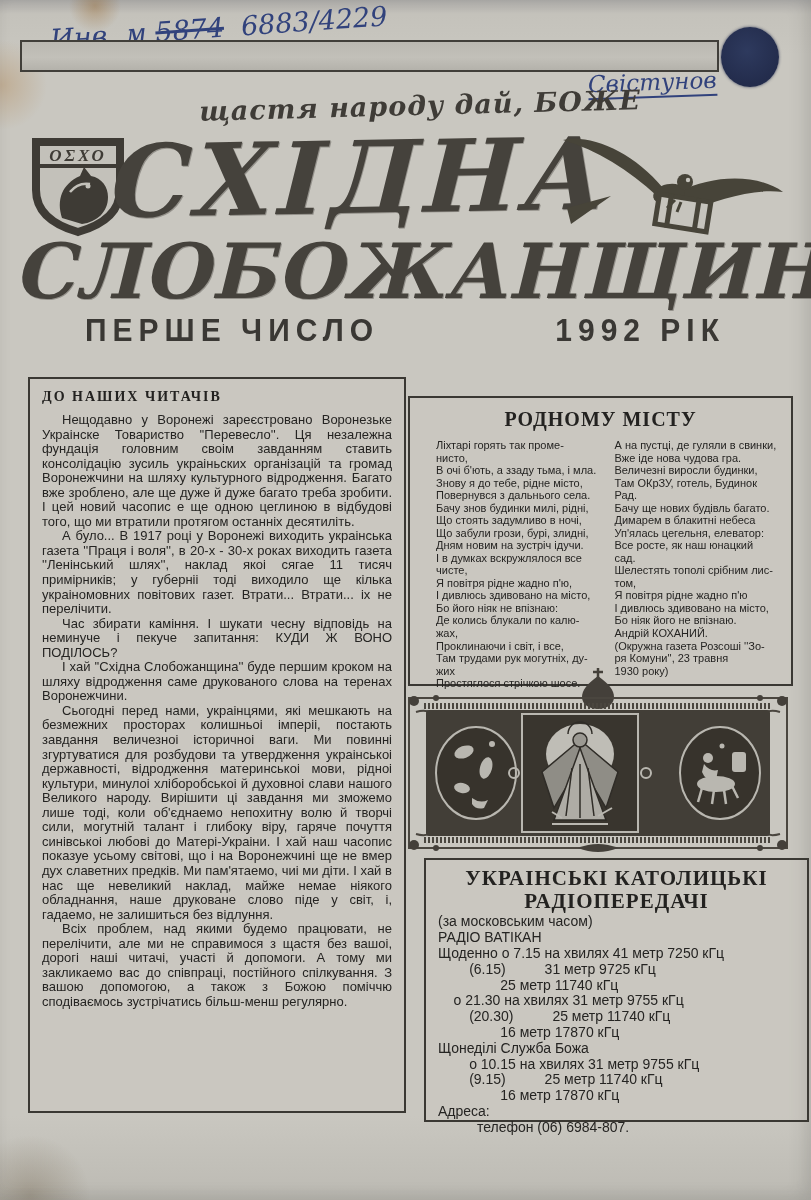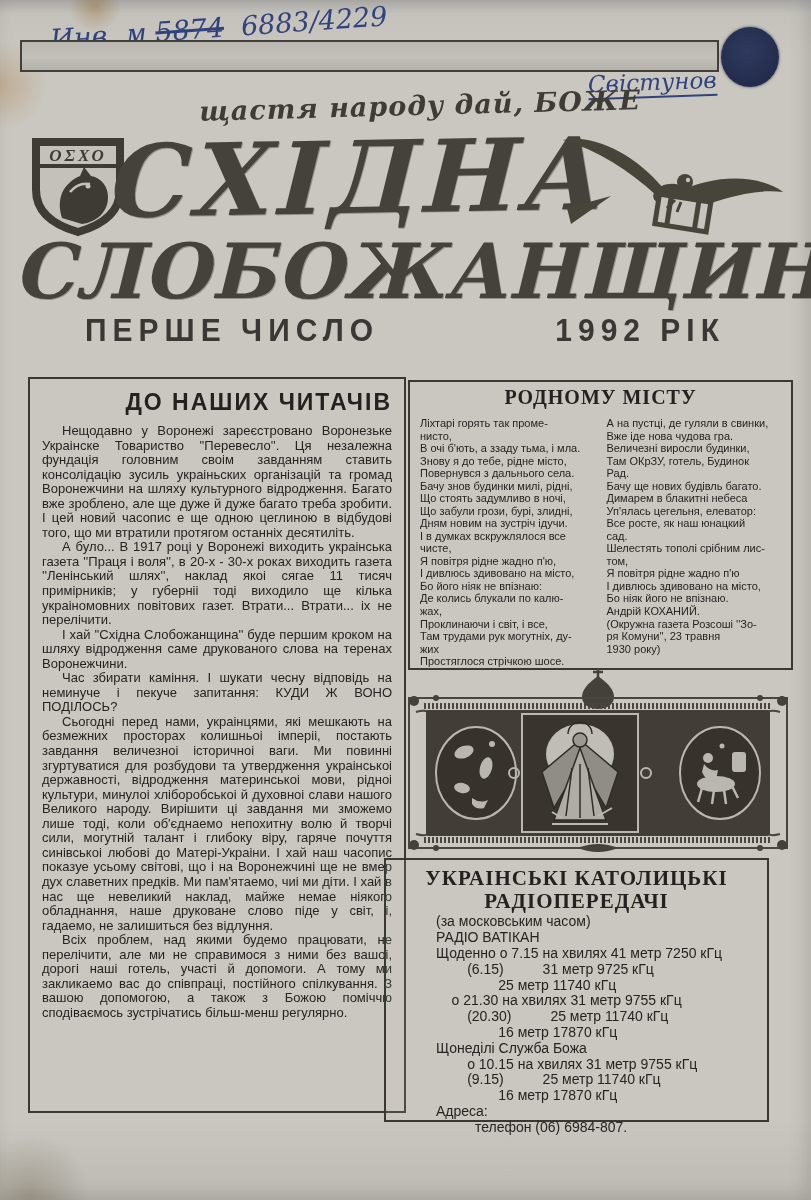--- a/index.html
+++ b/index.html
@@ -37,33 +37,33 @@
     color:#45423c;transform:skewX(-4deg) rotate(-1deg);letter-spacing:5px;text-shadow:1px 1px 0 rgba(50,46,40,.35);}
   .bird{position:absolute;left:551px;top:130px;}
   .t2{position:absolute;left:20px;top:234px;width:775px;text-align:center;
     font-family:"DejaVu Serif",serif;font-style:italic;font-weight:bold;font-size:76px;line-height:1.0;
     color:#45423c;transform:skewX(-3deg);letter-spacing:1px;text-shadow:1px 1px 0 rgba(50,46,40,.35);}
   .issue-row{position:absolute;left:85px;top:314px;width:640px;display:flex;justify-content:space-between;
     font-weight:bold;font-size:30px;letter-spacing:6px;color:#3a3834;transform:scaleY(1.05);}
   
   .box{position:absolute;border:2px solid #3a3833;box-sizing:border-box;background:rgba(210,208,200,.12);}
   .readers{left:28px;top:377px;width:378px;height:736px;padding:8px 12px 6px 12px;}
-  .readers h2{margin:2px 0 8px 0;text-align:right;font-family:Liberation Sans, sans-serif;
-    font-size:23px;letter-spacing:2px;color:#232220;}
+  .readers h2{margin:2px 0 8px 0;text-align:left;font-family:Liberation Serif, serif;
+    font-size:14px;letter-spacing:2px;color:#232220;}
   .readers p{margin:0;font-size:13px;line-height:1.12;text-align:justify;text-indent:20px;color:#252422;}
-  .poem{left:408px;top:380px;width:385px;height:290px;padding:0 10px;}
+  .poem{left:408px;top:396px;width:385px;height:290px;padding:6px 10px;}
   .poem h2{margin:4px 0 8px 0;text-align:center;font-family:"Liberation Serif",serif;
     font-size:20px;letter-spacing:1px;color:#232220;}
-  .poem .cols{display:flex;gap:12px;}
+  .poem .cols{display:flex;gap:12px;margin-left:16px;}
   .poem .col{flex:1;font-size:11px;line-height:1.14;white-space:pre-line;color:#252422;}
   .triptych{position:absolute;left:402px;top:668px;}
-  .radio{left:384px;top:858px;width:385px;height:264px;padding:5px 12px;}
+  .radio{left:424px;top:858px;width:385px;height:264px;padding:5px 12px;}
   .radio h2{margin:2px 0 2px 0;text-align:center;font-family:"Liberation Serif",serif;
     font-size:21px;line-height:1.08;letter-spacing:1px;color:#232220;white-space:pre-line;}
-  .radio .sched{font-size:14px;line-height:1.13;white-space:pre-wrap;color:#252422;margin-left:38px;}
+  .radio .sched{font-size:14px;line-height:1.13;white-space:pre-wrap;color:#252422;}
 </style>
 </head>
 <body>
 
 <div class="page">
 
   <div class="hw inv"><span>Инв. м</span>&nbsp;<span class="strike">5874</span>&nbsp;&nbsp;<span>6883/4229</span></div>
   <div class="hw crossed2">дпиши</div>
 
   <div class="scanbar"></div>
@@ -108,24 +108,24 @@
 
   <div class="issue-row">
     <span>ПЕРШЕ ЧИСЛО</span>
     <span>1992 РІК</span>
   </div>
 
   <div class="box readers">
     <h2>ДО НАШИХ ЧИТАЧІВ</h2>
     <p>Нещодавно у Воронежі зареєстровано Воронезьке Украінске Товариство ''Перевесло''. Ця незалежна фундація головним своім завданням ставить консолідацію зусиль украіньских організацій та громад Воронежчини на шляху культурного відродження. Багато вже зроблено, але ще дуже й дуже багато треба зробити. І цей новий часопис е ще одною цеглиною в відбудові того, що ми втратили протягом останніх десятиліть.</p>
     <p>А було... В 1917 році у Воронежі виходить украінська газета ''Праця і воля'', в 20-х - 30-х роках виходить газета ''Ленінський шлях'', наклад якоі сягае 11 тисяч примірників; у губерніі тоді виходило ще кілька украіномовних повітових газет. Втрати... Втрати... іх не перелічити.</p>
+    <p>Час збирати каміння. І шукати чесну відповідь на неминуче і пекуче запитання: КУДИ Ж ВОНО ПОДІЛОСЬ?</p>
     <p>І хай ''Східна Слобожанщина'' буде першим кроком на шляху відродження саме друкованого слова на теренах Воронежчини.</p>
-    <p>Час збирати каміння. І шукати чесну відповідь на неминуче і пекуче запитання: КУДИ Ж ВОНО ПОДІЛОСЬ?</p>
     <p>Сьогодні перед нами, украінцями, які мешкають на безмежних просторах колишньоі імперіі, постають завдання величезноі історичноі ваги. Ми повинні згуртуватися для розбудови та утвердження украінськоі державності, відродження материнськоі мови, рідноі культури, минулоі хліборобськоі й духовноі слави нашого Великого народу. Вирішити ці завдання ми зможемо лише тоді, коли об'єднаемо непохитну волю й творчі сили, могутній талант і глибоку віру, гаряче почуття синівськоі любові до Матері-Украіни. І хай наш часопис показуе усьому світові, що і на Воронежчині ще не вмер дух славетних предків. Ми пам'ятаемо, чиі ми діти. І хай в нас ще невеликий наклад, майже немае ніякого обладнання, наше друковане слово піде у світ, і, гадаемо, не залишиться без відлуння.</p>
-    <p>Всіх проблем, над якими будемо працювати, не перелічити, але ми не справимося з ними без вашоі, дорогі наші готель, участі й допомоги. А тому ми закликаемо вас до співпраці, постійного спілкування. З вашою допомогою, а також з Божою поміччю сподіваємось зустрічатись більш-менш регулярно.</p>
+    <p>Всіх проблем, над якими будемо працювати, не перелічити, але ми не справимося з щастя без вашоі, дорогі наші читачі, участі й допомоги. А тому ми закликаемо вас до співпраці, постійного спілкування. З вашою допомогою, а також з Божою поміччю сподіваємось зустрічатись більш-менш регулярно.</p>
   </div>
 
   <div class="box poem">
     <h2>РОДНОМУ МІСТУ</h2>
     <div class="cols">
       <div class="col">Ліхтарі горять так проме-
 нисто,
 В очі б'ють, а ззаду тьма, і мла.
 Знову я до тебе, рідне місто,
 Повернувся з дальнього села.

